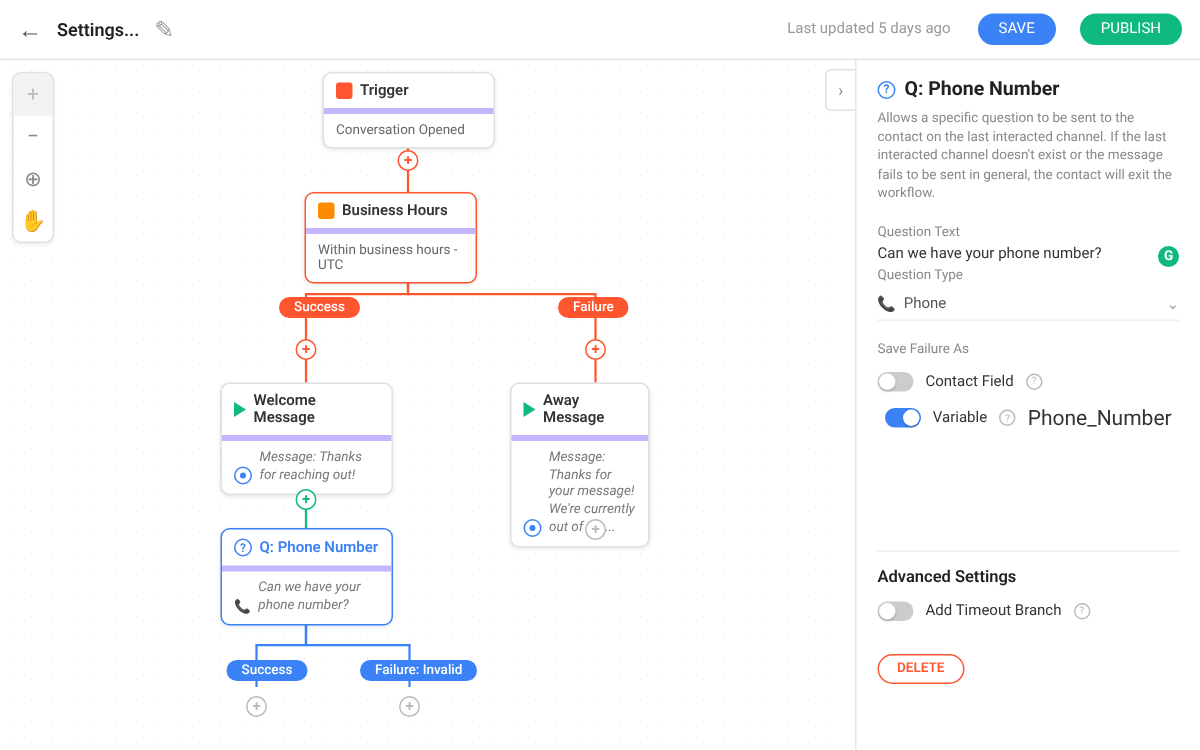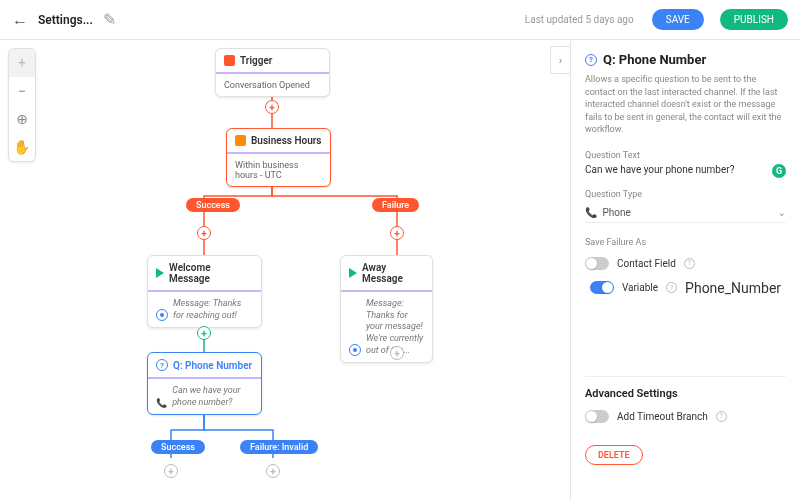--- a/index.html
+++ b/index.html
@@ -13,24 +13,24 @@
 .btn{border:none;border-radius:14px;padding:5px 14px;font-size:10px;font-weight:400;cursor:pointer;color:#fff}
 .btn-save{background:#3b82f6}
 .btn-publish{background:#10b981;margin-left:6px}
 .main{display:flex;height:460px}
 .canvas{flex:1;position:relative;background-image:radial-gradient(#ddd 0.5px,transparent 0.5px);background-size:14px 14px;overflow:hidden}
 .toolbar{position:absolute;left:8px;top:8px;background:#fff;border:1px solid #e0e0e0;border-radius:6px;box-shadow:0 1px 3px rgba(0,0,0,0.08);display:flex;flex-direction:column;width:28px}
 .toolbar div{height:28px;display:flex;align-items:center;justify-content:center;cursor:pointer;color:#888;font-size:14px}
 .toolbar div:first-child{background:#f2f2f2;border-radius:6px 6px 0 0;color:#bbb}
 .collapse-btn{position:absolute;right:0;top:6px;width:20px;height:28px;background:#fff;border:1px solid #e0e0e0;border-right:none;border-radius:4px 0 0 4px;display:flex;align-items:center;justify-content:center;cursor:pointer;color:#888;font-size:11px}
 .node{position:absolute;background:#fff;border-radius:6px;box-shadow:0 1px 3px rgba(0,0,0,0.1);border:1px solid #e0e0e0;font-size:10px}
-.node-head{display:flex;align-items:center;gap:5px;padding:6px 8px;font-weight:600;color:#333;border-bottom:2px solid #c4b5fd}
+.node-head{display:flex;align-items:center;gap:5px;padding:6px 8px;font-weight:600;color:#333;border-bottom:4px solid #c4b5fd}
 .node-body{padding:6px 8px;color:#666;font-size:9px}
 .node-trigger{left:215px;top:8px;width:115px}
-.node-hours{left:226px;top:88px;width:105px;border-color:#ff5630}
+.node-hours{left:203px;top:88px;width:115px;border-color:#ff5630}
 .node-hours .node-head{color:#333}
 .node-welcome{left:147px;top:215px;width:115px}
 .node-away{left:340px;top:215px;width:93px}
 .node-question{left:147px;top:312px;width:115px;border-color:#3b82f6}
 .node-question .node-head{color:#3b82f6}
 .icon-sq{width:11px;height:11px;border-radius:2px;display:inline-block}
 .icon-lightning{background:#ff5630}
 .icon-clock{background:#ff8b00}
 .icon-send{width:0;height:0;border-top:5px solid transparent;border-bottom:5px solid transparent;border-left:8px solid #10b981;border-radius:0}
 .icon-q{width:12px;height:12px;border:1.5px solid #3b82f6;border-radius:50%;position:relative;color:#3b82f6;font-size:8px;display:flex;align-items:center;justify-content:center}
@@ -43,21 +43,21 @@
 .pill-success{background:#ff5630}
 .pill-failure{background:#ff5630}
 .pill-blue{background:#3b82f6}
 .add-circle{position:absolute;width:14px;height:14px;border:1.5px solid #ff5630;border-radius:50%;background:#fff;display:flex;align-items:center;justify-content:center;color:#ff5630;font-size:10px;font-weight:bold;cursor:pointer}
 .add-circle.green{border-color:#10b981;color:#10b981}
 .add-circle.gray{border-color:#bbb;color:#bbb}
 svg.lines{position:absolute;top:0;left:0;pointer-events:none}
 .sidepanel{width:230px;border-left:1px solid #e5e5e5;padding:12px 14px;overflow-y:auto;font-size:10px;color:#555}
 .sp-title{display:flex;align-items:center;gap:6px;font-size:13px;font-weight:700;color:#222;margin-bottom:6px}
 .sp-desc{font-size:9px;color:#888;line-height:1.4;margin-bottom:14px}
-.sp-label{font-size:9px;color:#888;margin-bottom:4px;margin-top:10px}
+.sp-label{font-size:9px;color:#888;margin-bottom:4px;}
 .sp-value{font-size:10px;color:#333;padding-bottom:4px}
 .sp-row{display:flex;align-items:center;justify-content:space-between}
 .g-badge{width:14px;height:14px;background:#10b981;border-radius:50%;color:#fff;font-size:9px;font-weight:bold;display:flex;align-items:center;justify-content:center}
 .sp-select{display:flex;align-items:center;justify-content:space-between;padding:4px 0;border-bottom:1px solid #eee}
 .toggle{width:24px;height:13px;background:#ccc;border-radius:7px;position:relative;cursor:pointer}
 .toggle:after{content:'';position:absolute;width:11px;height:11px;background:#fff;border-radius:50%;top:1px;left:1px;box-shadow:0 1px 2px rgba(0,0,0,0.2)}
 .toggle.on{background:#3b82f6}
 .toggle.on:after{left:12px}
 .toggle-row{display:flex;align-items:center;gap:8px;margin:10px 0;font-size:10px;color:#333}
 .help{width:11px;height:11px;border:1px solid #bbb;border-radius:50%;font-size:7px;color:#bbb;display:inline-flex;align-items:center;justify-content:center}

